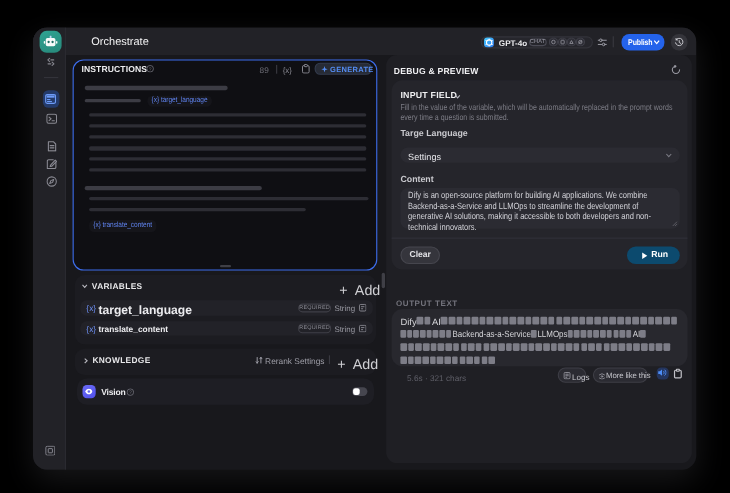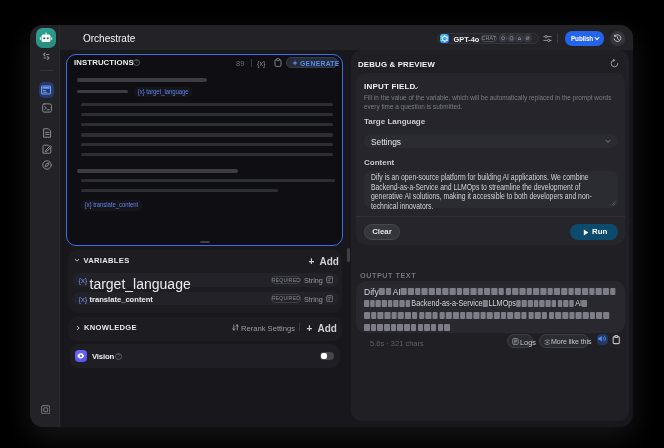--- a/index.html
+++ b/index.html
@@ -8,21 +8,21 @@
 #win{position:absolute;left:30px;top:25px;width:603px;height:402px;background:#18181C;border-radius:13px;overflow:hidden;box-shadow:0 10px 28px rgba(25,25,28,.9)}
 #hdr{position:absolute;left:0;top:0;width:603px;height:25px;background:#222227}
 #sb{position:absolute;left:0;top:0;width:30px;height:402px;background:#222227;border-right:1px solid #2A2A30}
 #drawer{position:absolute;left:321px;top:25px;width:278px;height:371px;background:#1F1F24;border-radius:10px}
 .skel{position:absolute;height:3.2px;border-radius:1.6px;background:#2D2D34}
 .skelb{position:absolute;height:3.8px;border-radius:1.9px;background:#3C3C44}
 .tok{position:absolute;background:#15151A;border-radius:5px;color:#5F83EF;font-size:7px;line-height:10.5px;padding:0 4.5px;height:10.5px;white-space:nowrap;letter-spacing:-.05px;transform:scaleX(0.85);transform-origin:left top}
 .jc{display:inline-block;width:5.6px;height:6.9px;background:#7D7D87;border-radius:1px;margin-right:1.1px;vertical-align:-0.7px}
 .jt{position:absolute;color:#D6D6DA;font-size:8.2px;white-space:nowrap;transform-origin:left top}
 .seclbl{position:absolute;font-size:7.6px;font-weight:bold;color:#E8E8EA;letter-spacing:.3px}
-.addbtn{position:absolute;font-size:10px;font-weight:bold;color:#D0D0D4}
+.addbtn{position:absolute;font-size:13px;font-weight:normal;color:#D0D0D4}
 .vrow{position:absolute;left:73px;width:265.5px;height:13.5px;background:#222228;border-radius:6px}
 .req{position:absolute;left:198px;top:2.5px;width:30px;height:8.5px;border:1px solid #3F3F47;border-radius:4px;color:#8B8B94;font-size:5px;line-height:6.6px;text-align:center;letter-spacing:.2px}
 .ftlbl{position:absolute;font-size:8px;font-weight:bold;color:#C9C9CE}
 .inp{position:absolute;left:364px;width:254px;background:#2B2B32;border-radius:7px}
 svg{display:block}
 </style></head>
 <body>
 <div id="win">
   <div id="hdr"></div>
   <div id="sb"></div>
@@ -175,21 +175,21 @@
 <div class="abs" style="left:200px;top:241px;width:9.5px;height:2px;background:#3F3F46;border-radius:1px"></div>
 <div class="abs" style="left:68px;top:250px;width:274px;height:63px;background:#1C1C21;border-radius:9px"></div>
     <div class="abs" style="left:68px;top:317px;width:274px;height:23.5px;background:#1C1C21;border-radius:9px"></div>
     <svg class="abs" style="left:74px;top:257px" width="6" height="6" viewBox="0 0 6 6">
       <path d="M1 2 L3 4.2 L5 2" stroke="#B8B8BF" stroke-width="1" fill="none"></path>
     </svg>
 <div class="seclbl" style="left:83.5px;top:256px">VARIABLES</div>
 <div class="addbtn" style="left:308.5px;top:256px">+&nbsp; Add</div>
 <div class="vrow" style="top:273px">
   <span style="position:absolute;left:5.5px;top:3px;font-size:7.6px;color:#6D8FF2">{x}</span>
-  <span style="position:absolute;left:16.5px;top:3px;font-size:14px;font-weight:normal;color:#ECECEF">target_language</span>
+  <span style="position:absolute;left:16.5px;top:3px;font-size:11px;font-weight:bold;color:#ECECEF">target_language</span>
   <span class="req">REQUIRED</span>
   <span style="position:absolute;left:231px;top:3.2px;font-size:7.2px;color:#9898A1">String</span>
   <svg style="position:absolute;left:252.5px;top:3px" width="7.5" height="7.5" viewBox="0 0 8 8">
         <g stroke="#8B8B94" stroke-width="0.9" fill="none">
           <rect x="0.8" y="0.8" width="6.4" height="6.4" rx="1.2"></rect>
           <line x1="2.4" y1="3" x2="5.6" y2="3"></line>
           <line x1="2.4" y1="5" x2="4.4" y2="5"></line>
         </g>
       </svg>
 </div>

